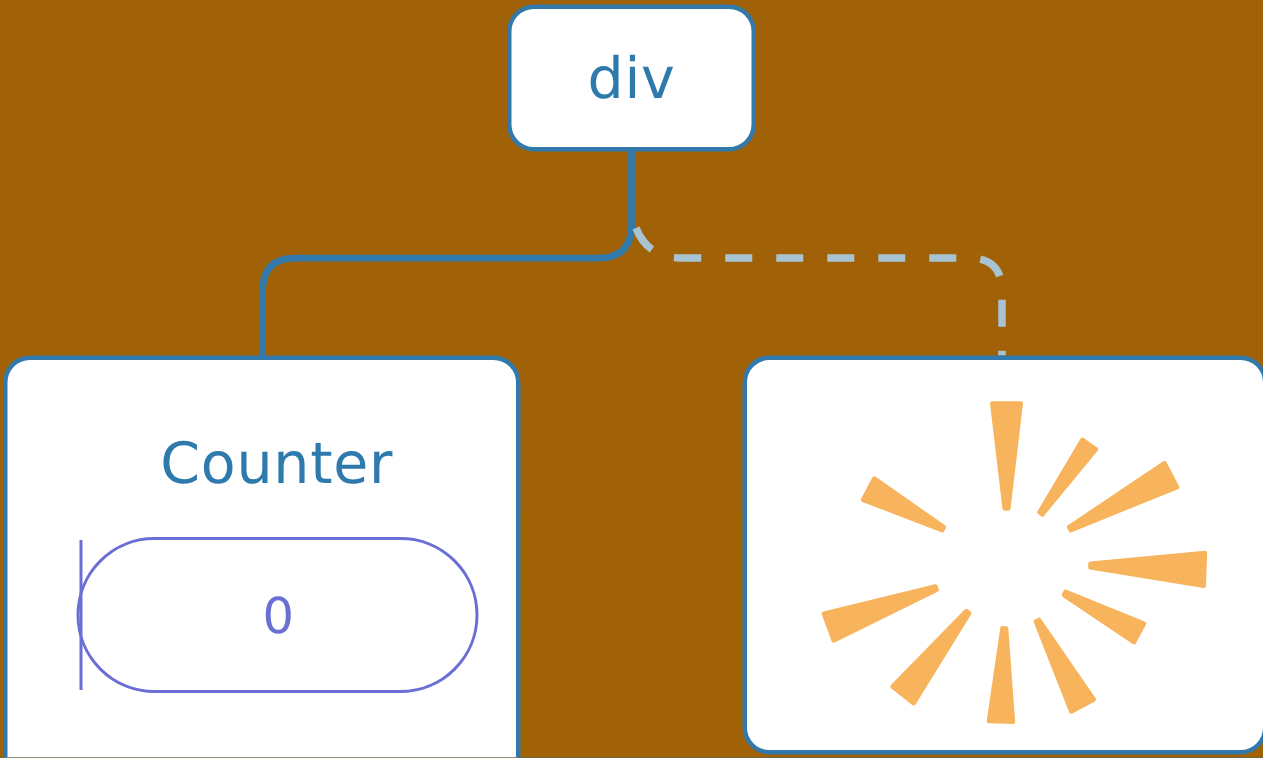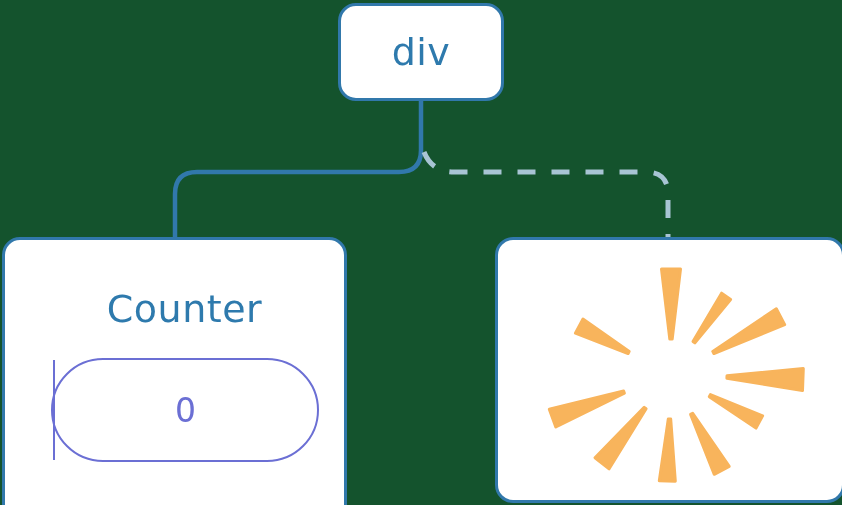--- a/index.html
+++ b/index.html
@@ -7,21 +7,21 @@
     padding: 0;
     background: #4d6670;
   }
   body {
     font-family: "DejaVu Sans", sans-serif;
   }
   #stage {
     position: relative;
     width: 842px;
     height: 505px;
-    background: #14532d;
+    background: #a16207;
     overflow: hidden;
   }
   #wires {
     position: absolute;
     left: 0;
     top: 0;
     width: 842px;
     height: 505px;
     pointer-events: none;
   }

